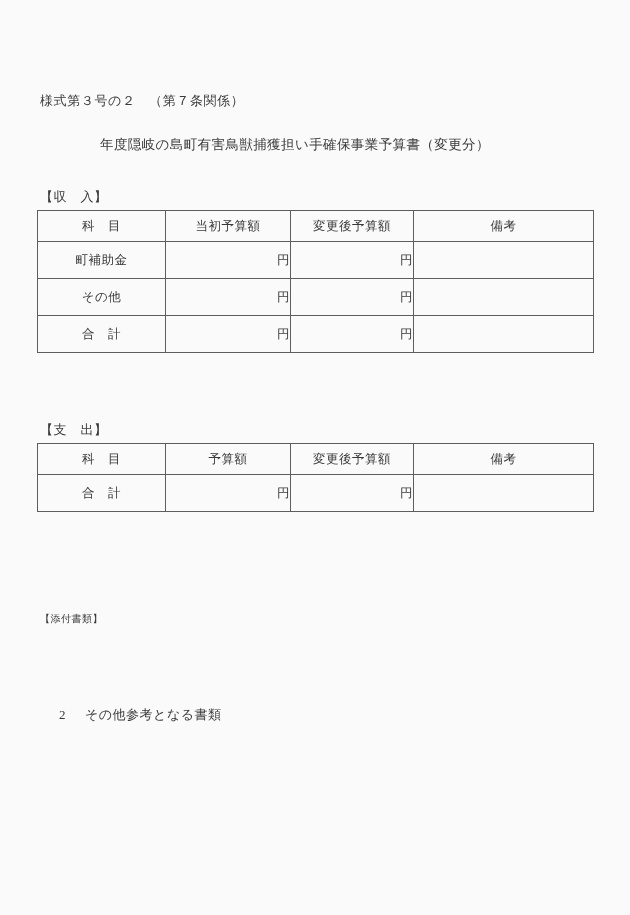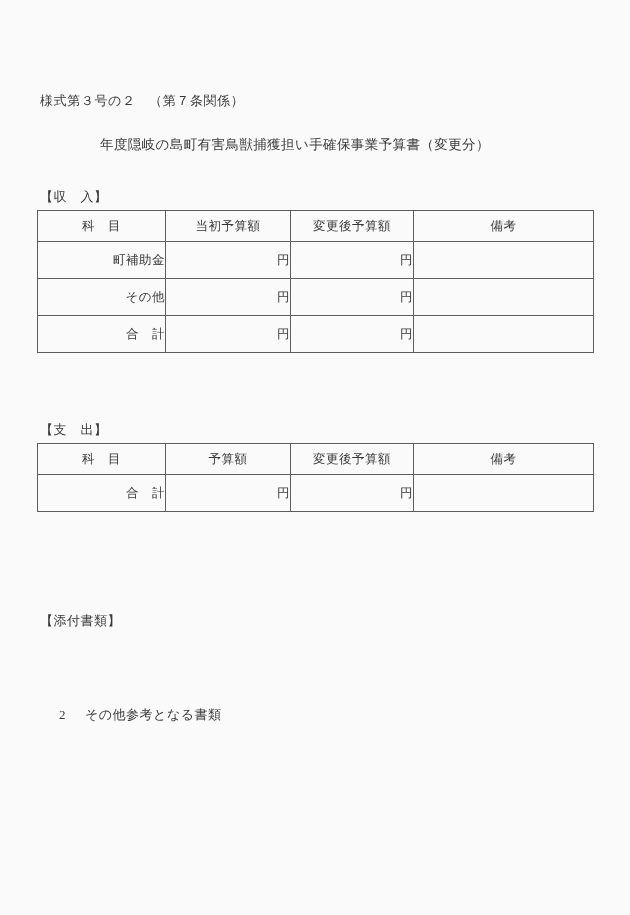--- a/index.html
+++ b/index.html
@@ -78,21 +78,21 @@
   .col-note    { width: 180px; }
 
   .hdr-cell {
     height: 30px;
     vertical-align: middle;
     white-space: pre;
     font-family: Liberation Serif, serif;
   }
   .item-cell {
     height: 36px;
-    text-align: right;
+    text-align: center;
     vertical-align: middle;
     white-space: pre;
   }
   .amount-cell {
     height: 36px;
     text-align: right;
     vertical-align: middle;
     padding-right: 9px;
     white-space: pre;
   }
@@ -104,21 +104,21 @@
   .tall .amount-cell,
   .tall .note-cell {
     height: 67px;
   }
 
   
   .attach-heading {
     position: absolute;
     left: 40px;
     top: 612px;
-    font-size: 13px;
+    font-size: 10px;
     letter-spacing: 0.5px;
     white-space: pre;
   }
   .attach-item {
     position: absolute;
     left: 44px;
     font-size: 13px;
     letter-spacing: 0.5px;
     white-space: pre;
   }

